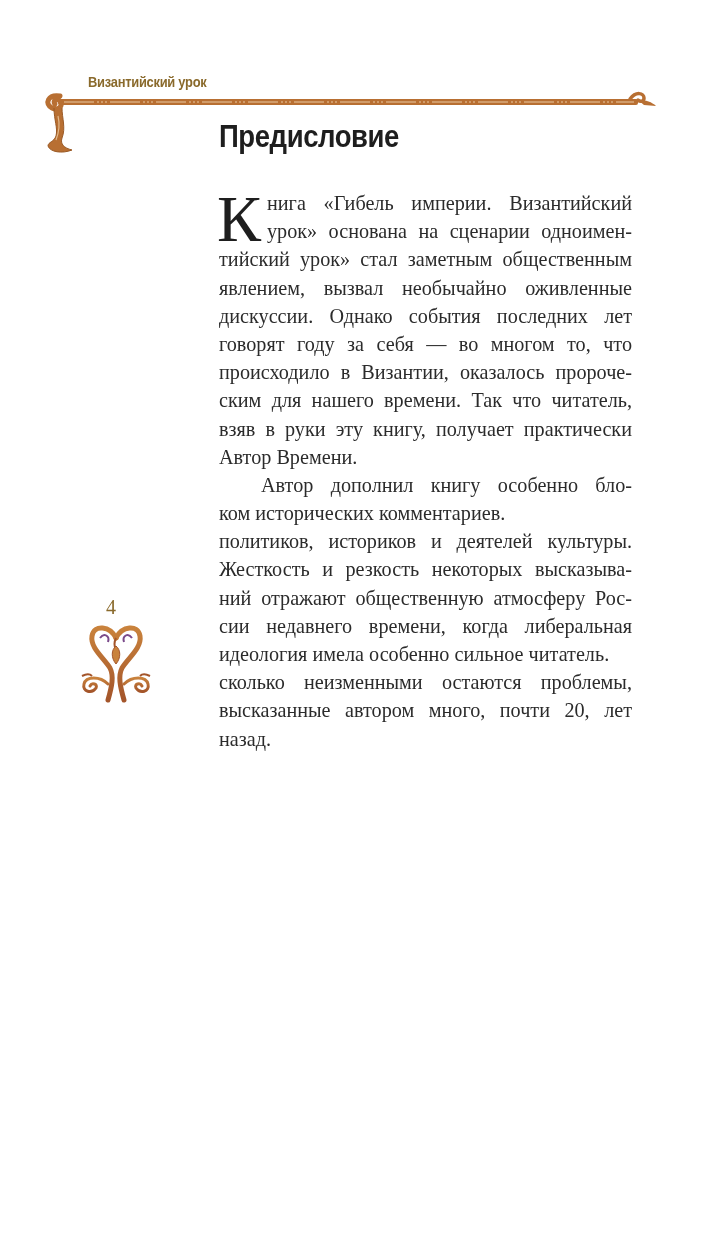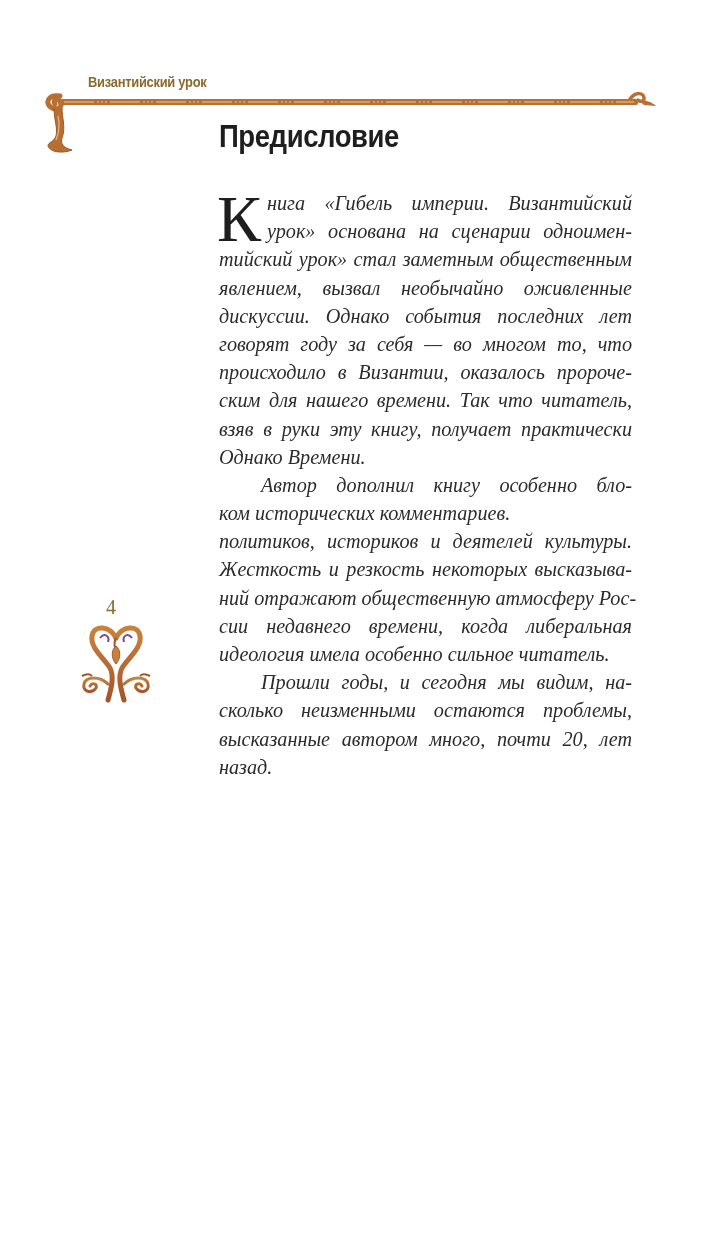--- a/index.html
+++ b/index.html
@@ -55,21 +55,20 @@
       width: 413px;
       font-size: 20.2px;
       line-height: 28.2px;
     }
     .line {
       display: block;
       white-space: nowrap;
       text-align: justify;
       text-align-last: justify;
       height: 28.2px;
-      font-style: italic;
     }
     .line.last {
       text-align-last: left;
     }
     .line.indent {
       padding-left: 42px;
     }
     .line.drop {
       padding-left: 48px;
     }
@@ -122,29 +121,28 @@
   <span class="dropcap">К</span>
   <span class="line drop">нига «Гибель империи. Византийский</span>
   <span class="line drop">урок» основана на сценарии одноимен-</span>
   <span class="line">тийский урок» стал заметным общественным</span>
   <span class="line">явлением, вызвал необычайно оживленные</span>
   <span class="line">дискуссии. Однако события последних лет</span>
   <span class="line">говорят году за себя — во многом то, что</span>
   <span class="line">происходило в Византии, оказалось пророче-</span>
   <span class="line">ским для нашего времени. Так что читатель,</span>
   <span class="line">взяв в руки эту книгу, получает практически</span>
-  <span class="line last">Однако Времени.</span>
+  <span class="line last">Автор Времени.</span>
   <span class="line indent">Автор дополнил книгу особенно бло-</span>
   <span class="line last">ком исторических комментариев.</span>
   <span class="line">политиков, историков и деятелей культуры.</span>
   <span class="line">Жесткость и резкость некоторых высказыва-</span>
   <span class="line">ний отражают общественную атмосферу Рос-</span>
   <span class="line">сии недавнего времени, когда либеральная</span>
   <span class="line last">идеология имела особенно сильное читатель.</span>
-  <span class="line indent">Прошли годы, и сегодня мы видим, на-</span>
   <span class="line">сколько неизменными остаются проблемы,</span>
   <span class="line">высказанные автором много, почти 20, лет</span>
   <span class="line last">назад.</span>
 </div>
 
 <div class="folio">4</div>
 
 <svg class="ornament" viewBox="0 0 76 88" xmlns="http://www.w3.org/2000/svg">
   <defs>
     <linearGradient id="og" x1="0" y1="0" x2="0" y2="1">

